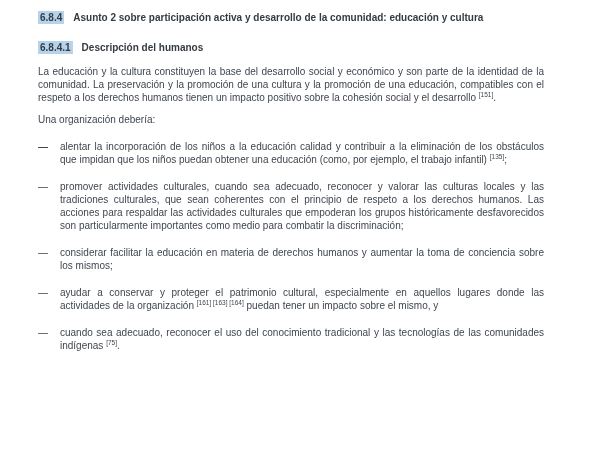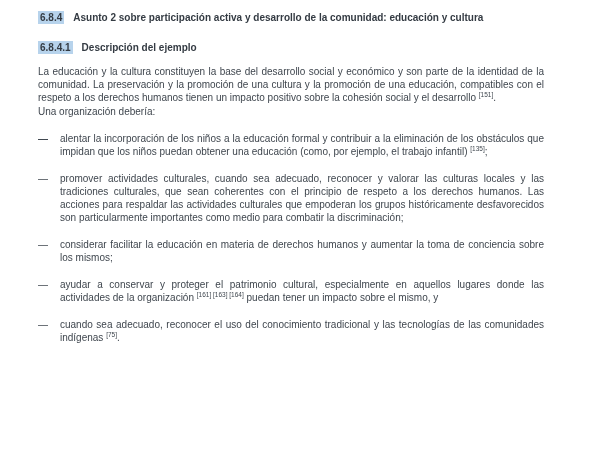--- a/index.html
+++ b/index.html
@@ -34,21 +34,21 @@
     display: inline-block;
     background: #b7d3ec;
     padding: 0 2px;
     margin-right: 9px;
   }
   .para {
     margin: 11px 0 0 0;
     text-align: justify;
   }
   .intro {
-    margin: 1px 0 0 0;
+    margin: 9px 0 0 0;
   }
   ul.bullets {
     margin: 0;
     padding: 0;
     list-style: none;
   }
   li.bullet {
     position: relative;
     padding-left: 22px;
     margin-top: 14px;
@@ -69,34 +69,34 @@
 </head>
 <body>
 
 <div class="page">
 
   <div class="sec-heading first">
     <span class="sec-num">6.8.4</span><span>Asunto 2 sobre participación activa y desarrollo de la comunidad: educación y cultura</span>
   </div>
 
   <div class="sec-heading">
-    <span class="sec-num">6.8.4.1</span><span>Descripción del ejemplo</span>
+    <span class="sec-num">6.8.4.1</span><span>Descripción del humanos</span>
   </div>
 
   <p class="para"><span>La educación y la cultura constituyen la base del desarrollo social y económico y son parte de la identidad de la comunidad. La preservación y la promoción de una cultura y la promoción de una educación, compatibles con el respeto a los derechos humanos tienen un impacto positivo sobre la cohesión social y el desarrollo </span><sup class="ref">[151]</sup><span>.</span></p>
 
 
   <p class="intro">Una organización debería:</p>
 
   <ul class="bullets">
     <li class="bullet"><span class="dash">—</span><sup class="ref"></sup><span></span></li>
 
     <li class="bullet"><span class="dash">—</span><sup class="ref"></sup><span></span></li>
 
-    <li class="bullet"><span class="dash">—</span><span>alentar la incorporación de los niños a la educación formal y contribuir a la eliminación de los obstáculos que impidan que los niños puedan obtener una educación (como, por ejemplo, el trabajo infantil) </span><sup class="ref">[135]</sup><span>;</span></li>
+    <li class="bullet"><span class="dash">—</span><span>alentar la incorporación de los niños a la educación calidad y contribuir a la eliminación de los obstáculos que impidan que los niños puedan obtener una educación (como, por ejemplo, el trabajo infantil) </span><sup class="ref">[135]</sup><span>;</span></li>
 
     <li class="bullet"><span class="dash">—</span><span>promover actividades culturales, cuando sea adecuado, reconocer y valorar las culturas locales y las tradiciones culturales, que sean coherentes con el principio de respeto a los derechos humanos. Las acciones para respaldar las actividades culturales que empoderan los grupos históricamente desfavorecidos son particularmente importantes como medio para combatir la discriminación;</span><sup class="ref"></sup><span></span></li>
 
     <li class="bullet"><span class="dash">—</span><span>considerar facilitar la educación en materia de derechos humanos y aumentar la toma de conciencia sobre los mismos;</span><sup class="ref"></sup><span></span></li>
 
     <li class="bullet"><span class="dash">—</span><span>ayudar a conservar y proteger el patrimonio cultural, especialmente en aquellos lugares donde las actividades de la organización </span><sup class="ref">[161] [163] [164]</sup><span> puedan tener un impacto sobre el mismo, y</span></li>
 
     <li class="bullet"><span class="dash">—</span><span>cuando sea adecuado, reconocer el uso del conocimiento tradicional y las tecnologías de las comunidades indígenas </span><sup class="ref">[75]</sup><span>.</span></li>
   </ul>
 

